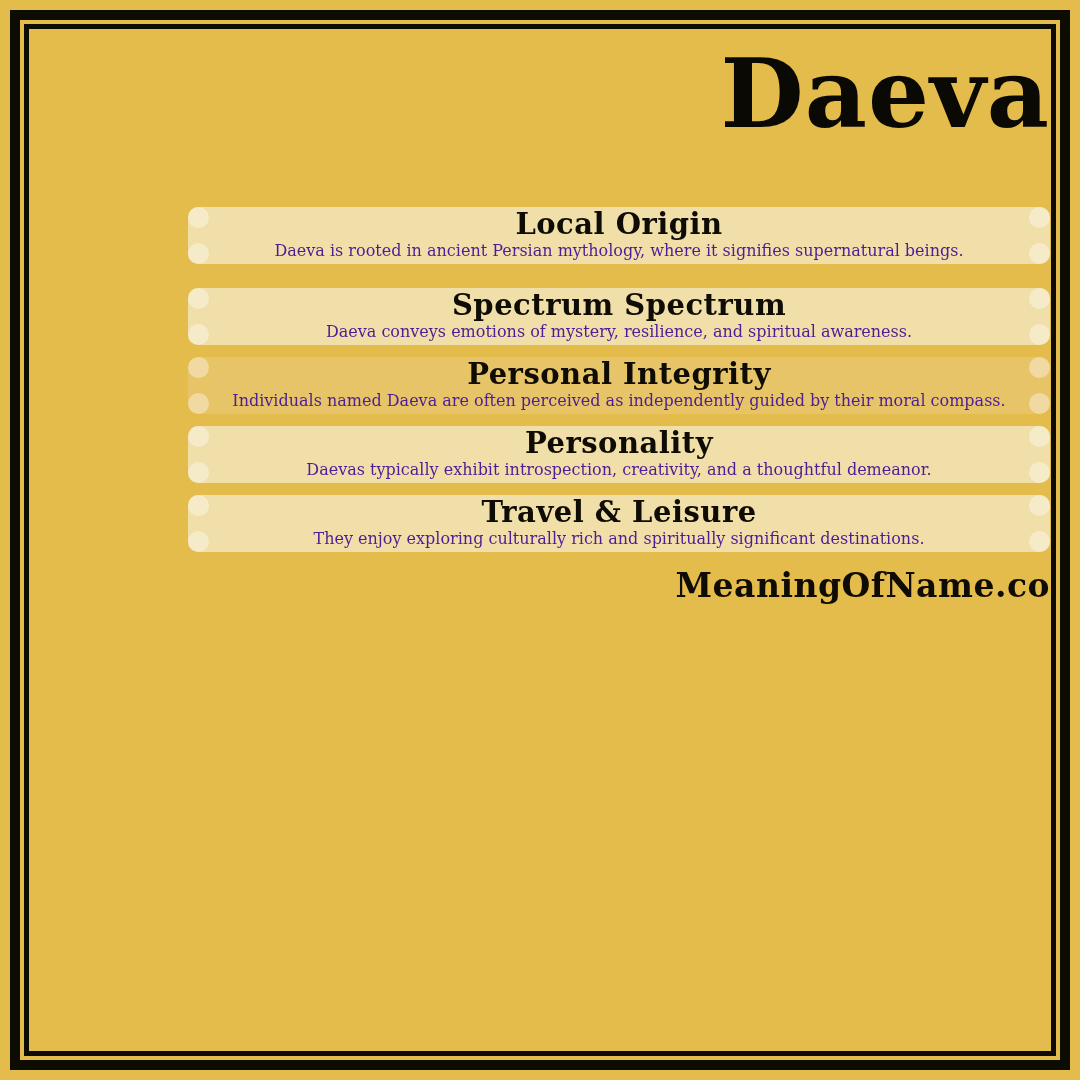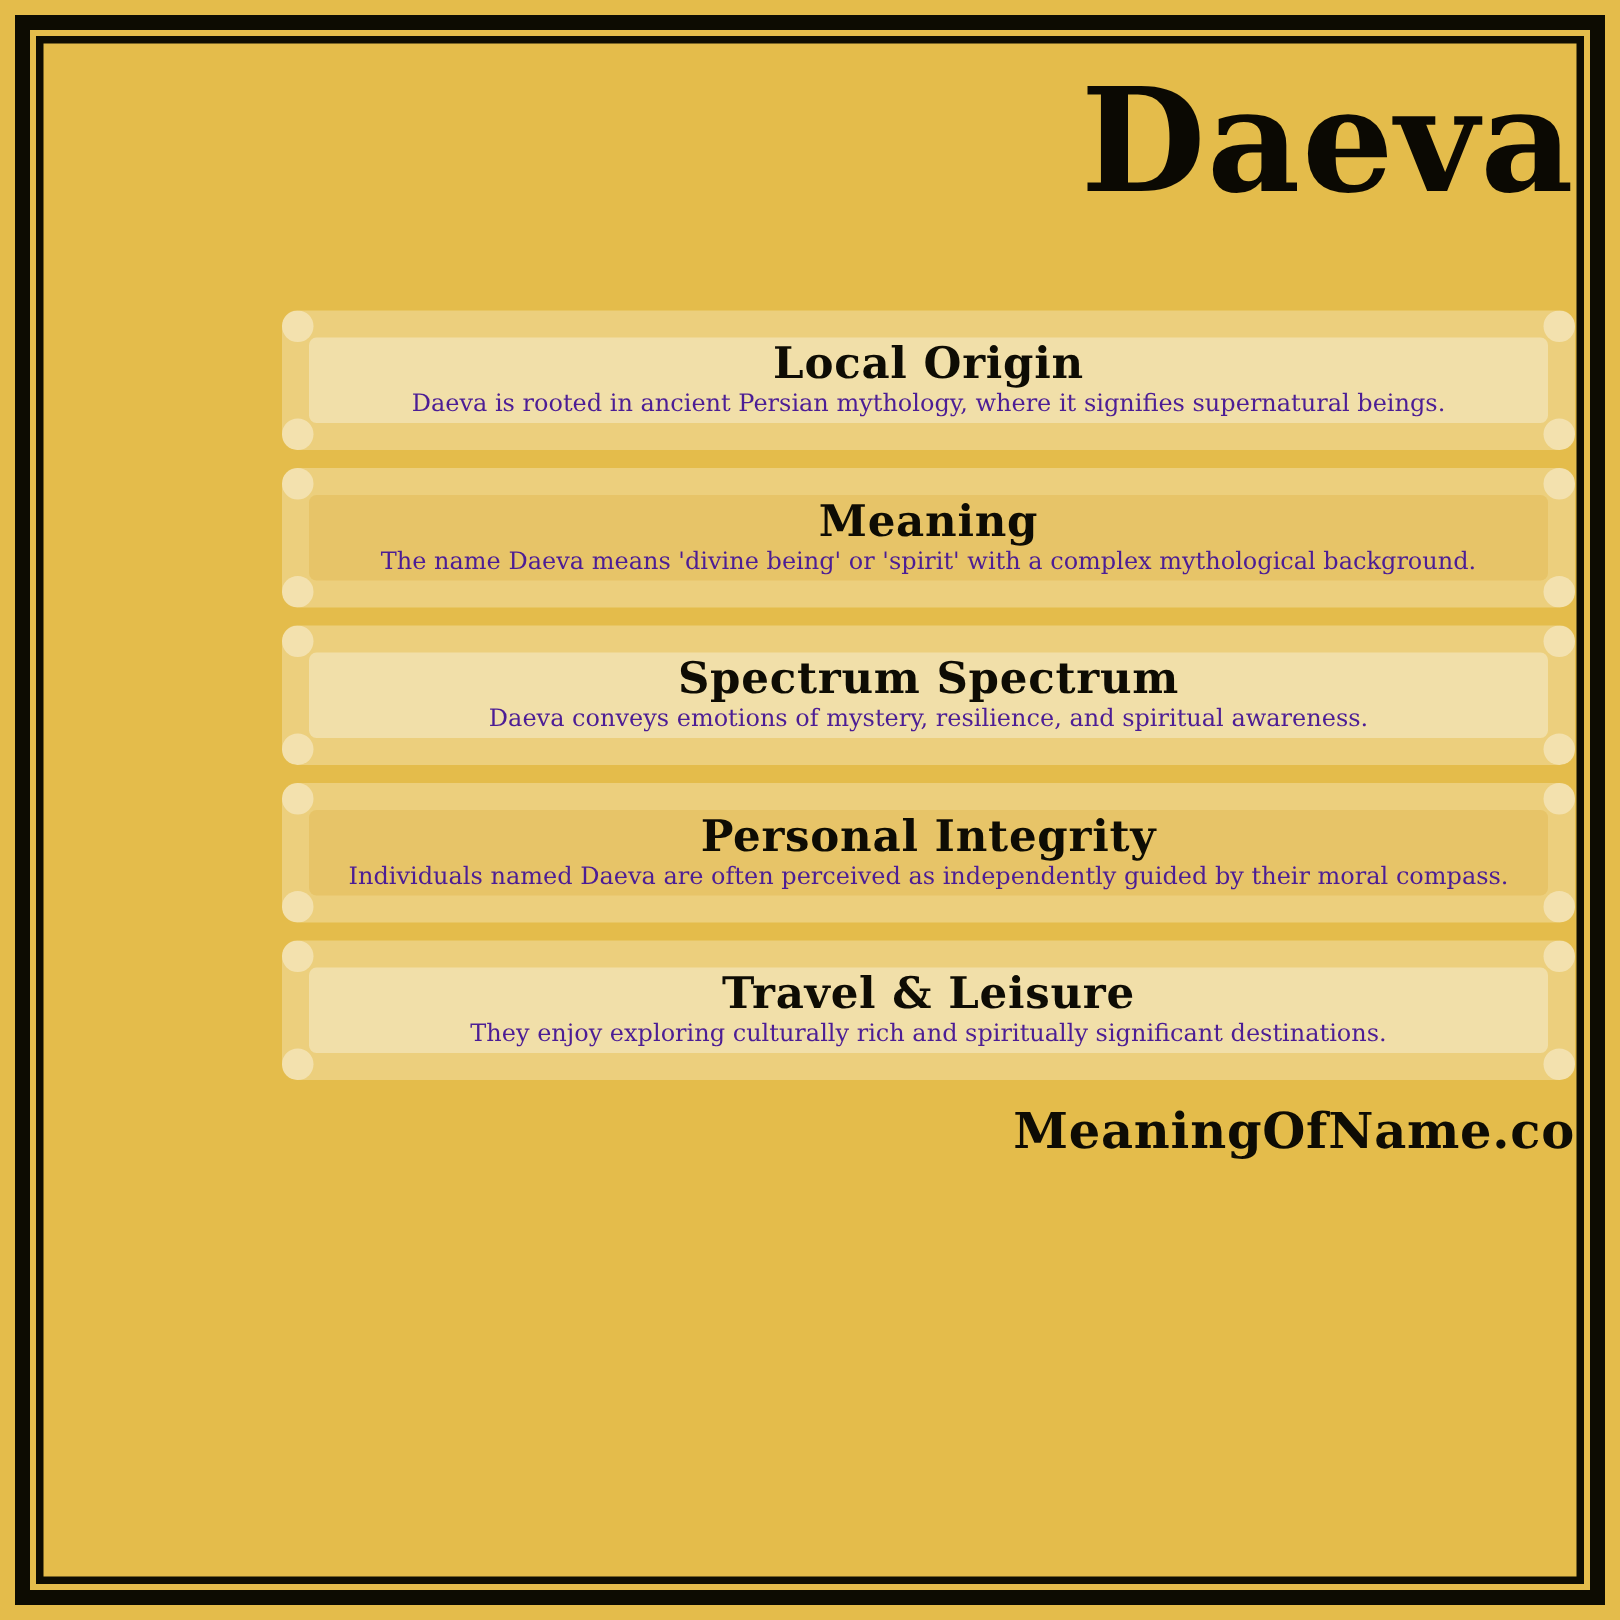--- a/index.html
+++ b/index.html
@@ -28,21 +28,21 @@
   }
   .cards-list{
     margin-top:62px;
     width:862px;
     display:flex;flex-direction:column;gap:12px;
   }
   .card{
     position:relative;
     background:var(--band,#ECCF7D);
     border-radius:10px;
-    padding:18px;
+    padding:0;
     overflow:hidden;
   }
   .card-inner{
     border-radius:5px;
     padding:2px 12px 4px 12px;
     text-align:center;
   }
   .card.light .card-inner{background:var(--inner-light,#F1DFA9);}
   .card.dark  .card-inner{background:var(--inner-dark,#E7C468);}
   .card-heading{
@@ -89,24 +89,20 @@
       <h2 class="card-heading">Local Origin</h2>
       <p class="card-body">Daeva is rooted in ancient Persian mythology, where it signifies supernatural beings.</p>
     </div>
     <span class="dot tl"></span>
     <span class="dot tr"></span>
     <span class="dot bl"></span>
     <span class="dot br"></span>
   </div>
 
   <div class="card dark">
-    <div class="card-inner">
-      <h2 class="card-heading">Meaning</h2>
-      <p class="card-body">The name Daeva means 'divine being' or 'spirit' with a complex mythological background.</p>
-    </div>
     <span class="dot tl"></span>
     <span class="dot tr"></span>
     <span class="dot bl"></span>
     <span class="dot br"></span>
   </div>
 
   <div class="card light">
     <div class="card-inner">
       <h2 class="card-heading">Spectrum Spectrum</h2>
       <p class="card-body">Daeva conveys emotions of mystery, resilience, and spiritual awareness.</p>
@@ -121,20 +117,30 @@
     <div class="card-inner">
       <h2 class="card-heading">Personal Integrity</h2>
       <p class="card-body">Individuals named Daeva are often perceived as independently guided by their moral compass.</p>
     </div>
     <span class="dot tl"></span>
     <span class="dot tr"></span>
     <span class="dot bl"></span>
     <span class="dot br"></span>
   </div>
 
+  <div class="card light">
+    <div class="card-inner">
+      <h2 class="card-heading">Personality</h2>
+      <p class="card-body">Daevas typically exhibit introspection, creativity, and a thoughtful demeanor.</p>
+    </div>
+    <span class="dot tl"></span>
+    <span class="dot tr"></span>
+    <span class="dot bl"></span>
+    <span class="dot br"></span>
+  </div>
 
 
   <div class="card light">
     <div class="card-inner">
       <h2 class="card-heading">Travel &amp; Leisure</h2>
       <p class="card-body">They enjoy exploring culturally rich and spiritually significant destinations.</p>
     </div>
     <span class="dot tl"></span>
     <span class="dot tr"></span>
     <span class="dot bl"></span>

